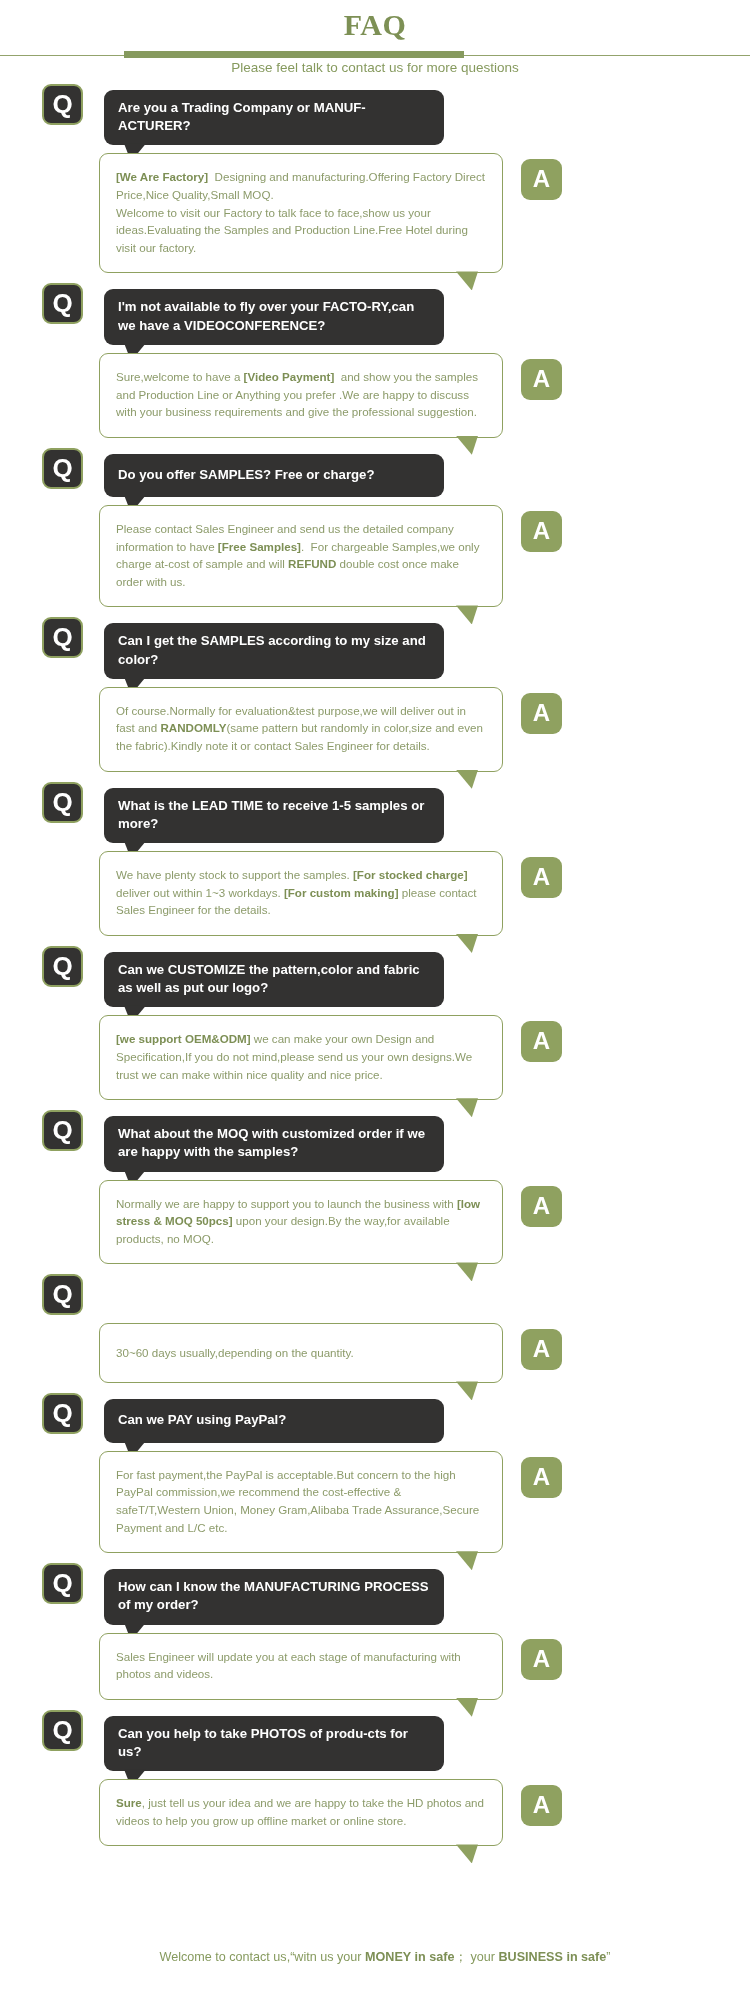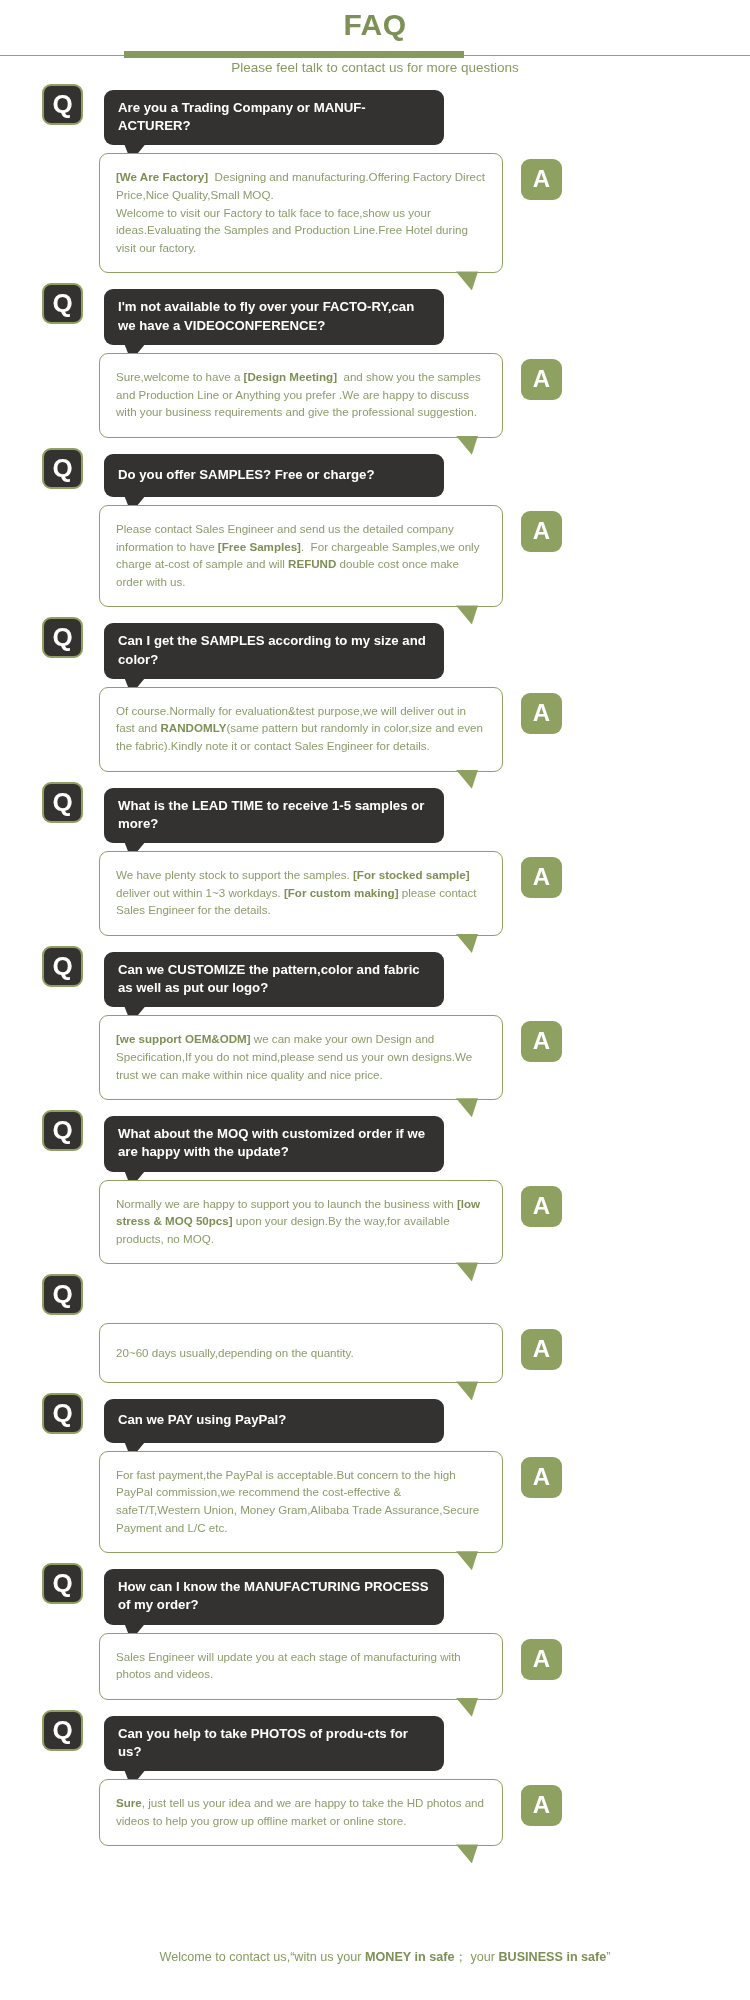--- a/index.html
+++ b/index.html
@@ -17,20 +17,21 @@
     height: 2000px;
     background: #ffffff;
     overflow: hidden;
   }
 
   
   .header {
     position: relative;
     width: 690px;
     height: 58px;
+    font-family: Liberation Serif, serif;
   }
   .faq-title {
     position: absolute;
     left: 0;
     top: 8px;
     width: 750px;
     text-align: center;
     font-size: 30px;
     font-weight: bold;
     color: #7d9055;
@@ -237,21 +238,21 @@
           <div class="q-bubble-wrap">
             <div class="q-bubble">
               <span>I'm not available to fly over your FACTO-RY,can we have a VIDEOCONFERENCE?</span>
             </div>
             <div class="q-tail-shape"></div>
           </div>
         </div>
         <div class="a-row">
           <div class="a-bubble-wrap">
             <div class="a-bubble">
-              <p>Sure,welcome to have a <b>[Design Meeting]</b>&nbsp; and show you the samples and Production Line or Anything you prefer .We are happy to discuss with your business requirements and give the professional suggestion.</p>
+              <p>Sure,welcome to have a <b>[Video Payment]</b>&nbsp; and show you the samples and Production Line or Anything you prefer .We are happy to discuss with your business requirements and give the professional suggestion.</p>
             </div>
             <div class="a-tail-shape"></div>
           </div>
           <div class="a-badge">A</div>
         </div>
       </div>
       <div class="qa-item">
         <div class="q-row">
           <div class="q-badge">Q</div>
           <div class="q-bubble-wrap">
@@ -297,21 +298,21 @@
           <div class="q-bubble-wrap">
             <div class="q-bubble">
               <span>What is the LEAD TIME to receive 1-5 samples or more?</span>
             </div>
             <div class="q-tail-shape"></div>
           </div>
         </div>
         <div class="a-row">
           <div class="a-bubble-wrap">
             <div class="a-bubble">
-              <p>We have plenty stock to support the samples. <b>[For stocked sample]</b> deliver out within 1~3 workdays. <b>[For custom making]</b> please contact Sales Engineer for the details.</p>
+              <p>We have plenty stock to support the samples. <b>[For stocked charge]</b> deliver out within 1~3 workdays. <b>[For custom making]</b> please contact Sales Engineer for the details.</p>
             </div>
             <div class="a-tail-shape"></div>
           </div>
           <div class="a-badge">A</div>
         </div>
       </div>
       <div class="qa-item">
         <div class="q-row">
           <div class="q-badge">Q</div>
           <div class="q-bubble-wrap">
@@ -329,21 +330,21 @@
             <div class="a-tail-shape"></div>
           </div>
           <div class="a-badge">A</div>
         </div>
       </div>
       <div class="qa-item">
         <div class="q-row">
           <div class="q-badge">Q</div>
           <div class="q-bubble-wrap">
             <div class="q-bubble">
-              <span>What about the MOQ with customized order if we are happy with the update?</span>
+              <span>What about the MOQ with customized order if we are happy with the samples?</span>
             </div>
             <div class="q-tail-shape"></div>
           </div>
         </div>
         <div class="a-row">
           <div class="a-bubble-wrap">
             <div class="a-bubble">
               <p>Normally we are happy to support you to launch the business with <b>[low stress &amp; MOQ 50pcs]</b> upon your design.By the way,for available products, no MOQ.</p>
             </div>
             <div class="a-tail-shape"></div>
@@ -351,21 +352,21 @@
           <div class="a-badge">A</div>
         </div>
       </div>
       <div class="qa-item">
         <div class="q-row">
           <div class="q-badge">Q</div>
         </div>
         <div class="a-row">
           <div class="a-bubble-wrap">
             <div class="a-bubble">
-              <p>20~60 days usually,depending on the quantity.</p>
+              <p>30~60 days usually,depending on the quantity.</p>
             </div>
             <div class="a-tail-shape"></div>
           </div>
           <div class="a-badge">A</div>
         </div>
       </div>
       <div class="qa-item">
         <div class="q-row">
           <div class="q-badge">Q</div>
           <div class="q-bubble-wrap">

